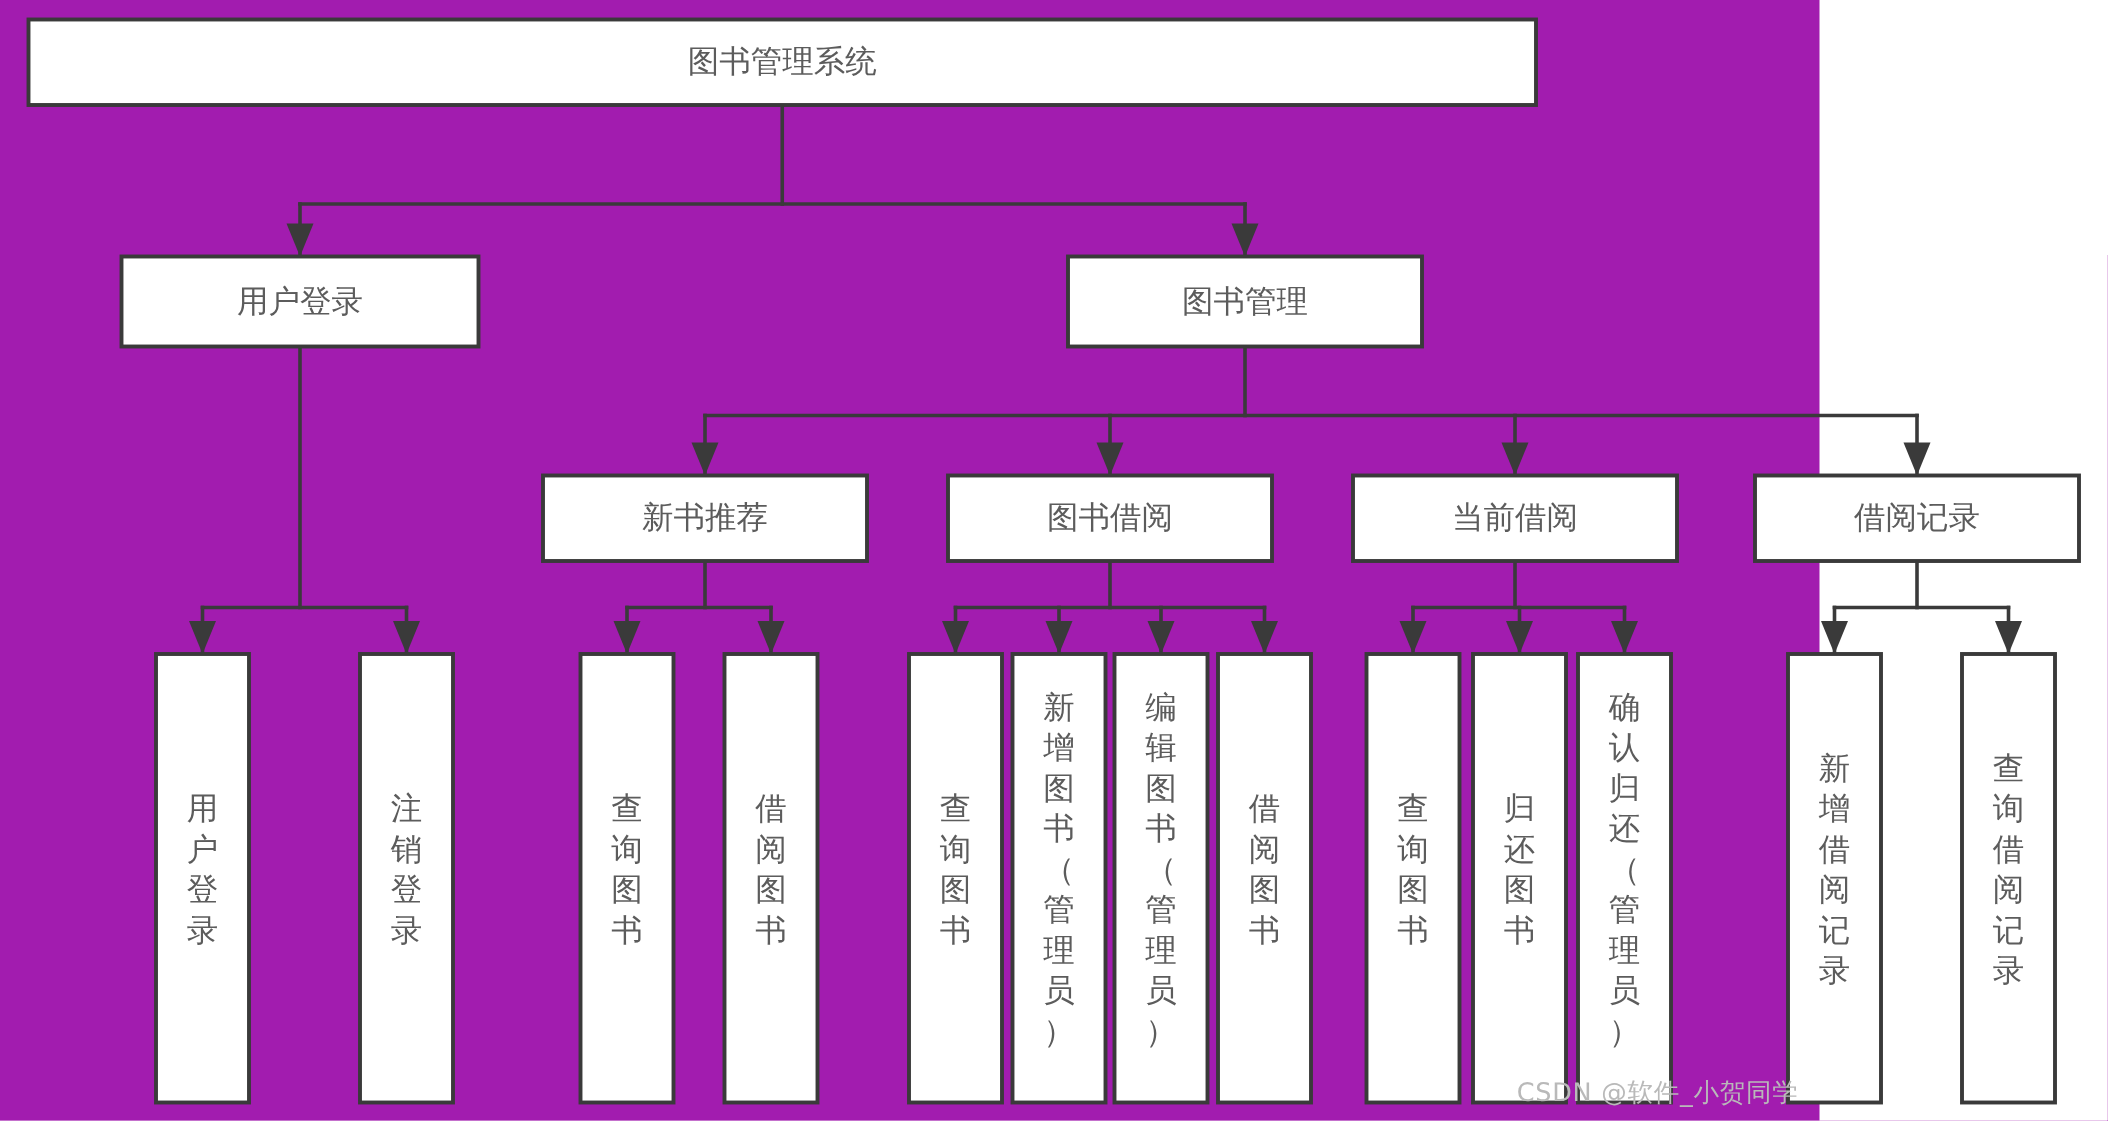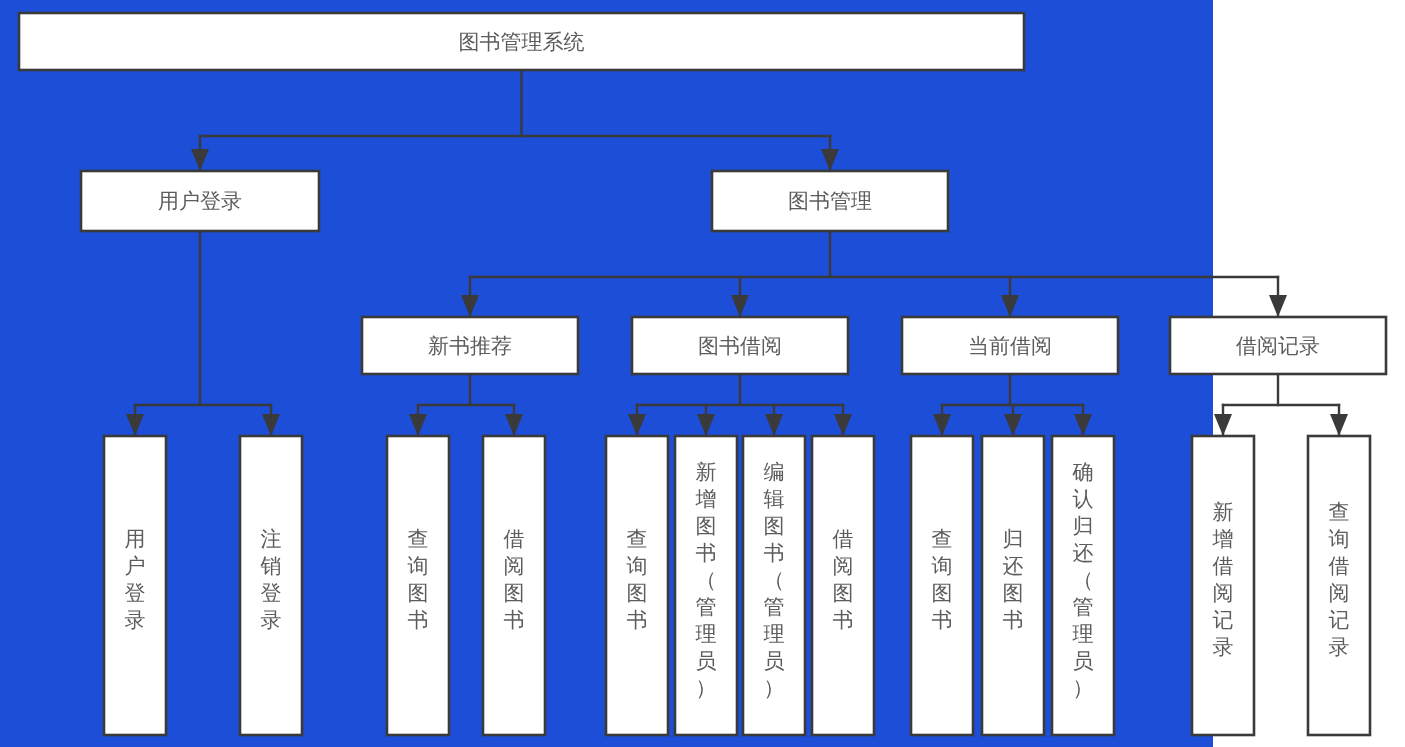--- a/index.html
+++ b/index.html
@@ -10,21 +10,21 @@
   body {
     width: 1405px;
     height: 747px;
     font-family: "DejaVu Sans", "Liberation Sans", sans-serif;
     overflow: hidden;
   }
   #diagram-root {
     position: relative;
     width: 1213px;
     height: 747px;
-    background: #1d4ed8;
+    background: #a21caf;
   }
   svg.canvas {
     position: absolute;
     left: 0;
     top: 0;
     width: 1405px;
     height: 747px;
   }
   .node-rect {
     fill: #ffffff;
@@ -201,13 +201,14 @@
           <rect class="node-rect" x="1192" y="436" width="62" height="299" rx="0"></rect>
           <text class="node-label-vertical" x="1223" y="519"><tspan x="1223" dy="0">新</tspan><tspan x="1223" dy="27">增</tspan><tspan x="1223" dy="27">借</tspan><tspan x="1223" dy="27">阅</tspan><tspan x="1223" dy="27">记</tspan><tspan x="1223" dy="27">录</tspan></text>
         </g>
         <g>
           <rect class="node-rect" x="1308" y="436" width="62" height="299" rx="0"></rect>
           <text class="node-label-vertical" x="1339" y="519"><tspan x="1339" dy="0">查</tspan><tspan x="1339" dy="27">询</tspan><tspan x="1339" dy="27">借</tspan><tspan x="1339" dy="27">阅</tspan><tspan x="1339" dy="27">记</tspan><tspan x="1339" dy="27">录</tspan></text>
         </g>
       </g>
   </svg>
 
+  <div class="watermark-text">CSDN @软件_小贺同学</div>
 </div>
 
 </body></html>

